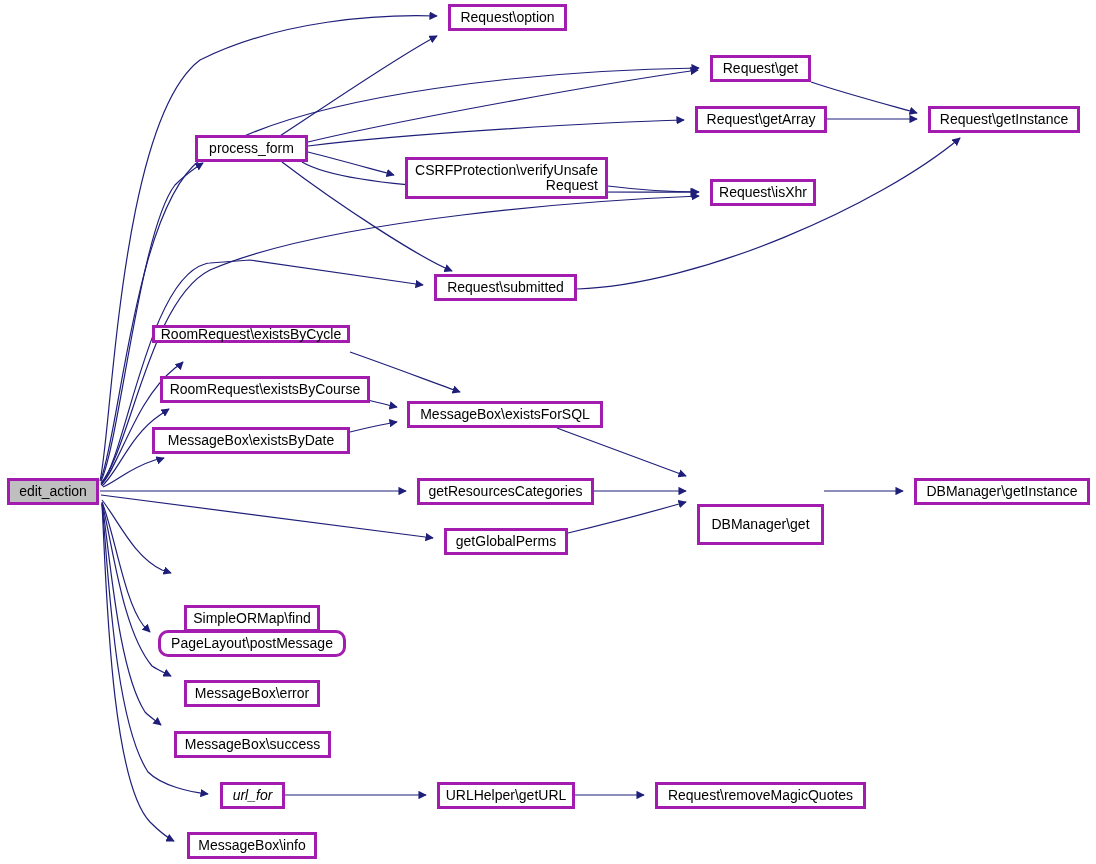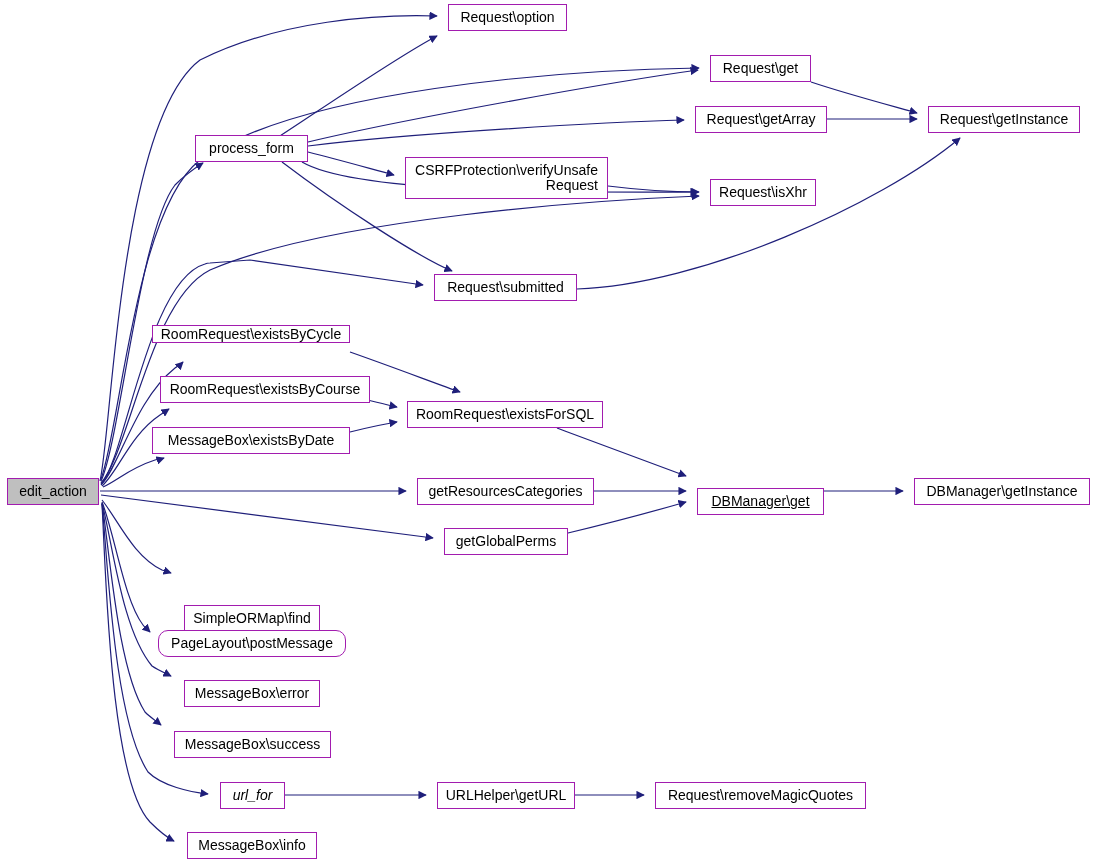--- a/index.html
+++ b/index.html
@@ -17,21 +17,21 @@
   }
   #edges {
     position: absolute;
     left: 0; top: 0;
     width: 1096px;
     height: 864px;
   }
   .node {
     position: absolute;
     box-sizing: border-box;
-    border: 1px solid #a21caf;
+    border: 3px solid #a21caf;
     background: #ffffff;
     color: #000000;
     font-size: 14px;
     line-height: 15px;
     display: flex;
     align-items: center;
     justify-content: center;
     text-align: center;
     white-space: pre-line;
     z-index: 5;
@@ -95,23 +95,23 @@
       <div class="node" style="left: 710px; top: 55px; width: 101px; height: 27px;"><span>Request\get</span></div>
       <div class="node" style="left: 695px; top: 106px; width: 132px; height: 27px;"><span>Request\getArray</span></div>
       <div class="node" style="left: 928px; top: 106px; width: 152px; height: 27px;"><span>Request\getInstance</span></div>
       <div class="node" style="left: 405px; top: 157px; width: 203px; height: 42px; text-align: right;"><span>CSRFProtection\verifyUnsafe
 Request</span></div>
       <div class="node" style="left: 710px; top: 179px; width: 106px; height: 27px;"><span>Request\isXhr</span></div>
       <div class="node" style="left: 434px; top: 274px; width: 143px; height: 27px;"><span>Request\submitted</span></div>
       <div class="node" style="left: 152px; top: 325px; width: 198px; height: 18px;"><span>RoomRequest\existsByCycle</span></div>
       <div class="node" style="left: 160px; top: 376px; width: 210px; height: 27px;"><span>RoomRequest\existsByCourse</span></div>
       <div class="node" style="left: 152px; top: 427px; width: 198px; height: 27px;"><span>MessageBox\existsByDate</span></div>
-      <div class="node" style="left: 407px; top: 401px; width: 196px; height: 27px;"><span>RoomRequest\existsForSQL</span></div>
+      <div class="node" style="left: 407px; top: 401px; width: 196px; height: 27px;"><span>MessageBox\existsForSQL</span></div>
       <div class="node" style="left: 417px; top: 478px; width: 177px; height: 27px;"><span>getResourcesCategories</span></div>
-      <div class="node" style="left: 697px; top: 488px; width: 127px; height: 27px; text-decoration: underline;"><span>DBManager\get</span></div>
+      <div class="node" style="left: 697px; top: 504px; width: 127px; height: 41px;"><span>DBManager\get</span></div>
       <div class="node" style="left: 914px; top: 478px; width: 176px; height: 27px;"><span>DBManager\getInstance</span></div>
       <div class="node" style="left: 444px; top: 528px; width: 124px; height: 27px;"><span>getGlobalPerms</span></div>
       <div class="node" style="left: 184px; top: 579px; width: 136px; height: 27px; margin-top: 26px;"><span>SimpleORMap\find</span></div>
       <div class="node" style="left: 158px; top: 630px; width: 188px; height: 27px; border-radius: 10px;"><span>PageLayout\postMessage</span></div>
       <div class="node" style="left: 184px; top: 680px; width: 136px; height: 27px;"><span>MessageBox\error</span></div>
       <div class="node" style="left: 174px; top: 731px; width: 157px; height: 27px;"><span>MessageBox\success</span></div>
       <div class="node" style="left: 220px; top: 782px; width: 65px; height: 27px; font-style: italic;"><span>url_for</span></div>
       <div class="node" style="left: 437px; top: 782px; width: 138px; height: 27px;"><span>URLHelper\getURL</span></div>
       <div class="node" style="left: 655px; top: 782px; width: 211px; height: 27px;"><span>Request\removeMagicQuotes</span></div>
       <div class="node" style="left: 187px; top: 832px; width: 130px; height: 27px;"><span>MessageBox\info</span></div>

